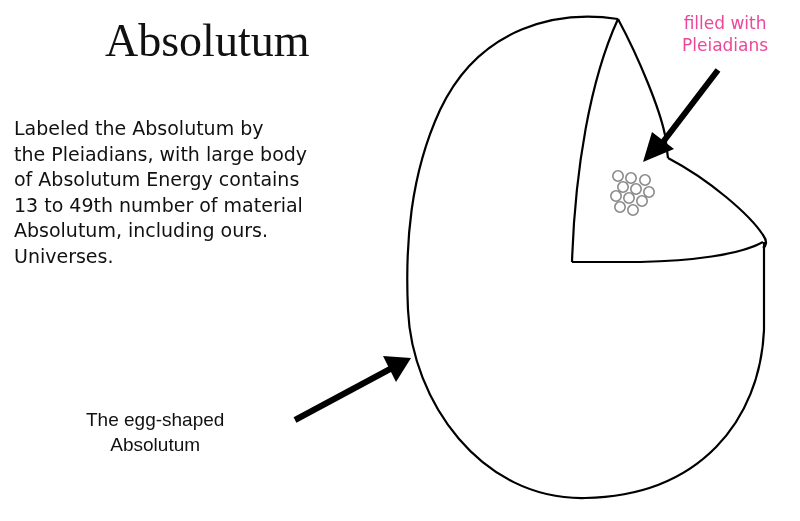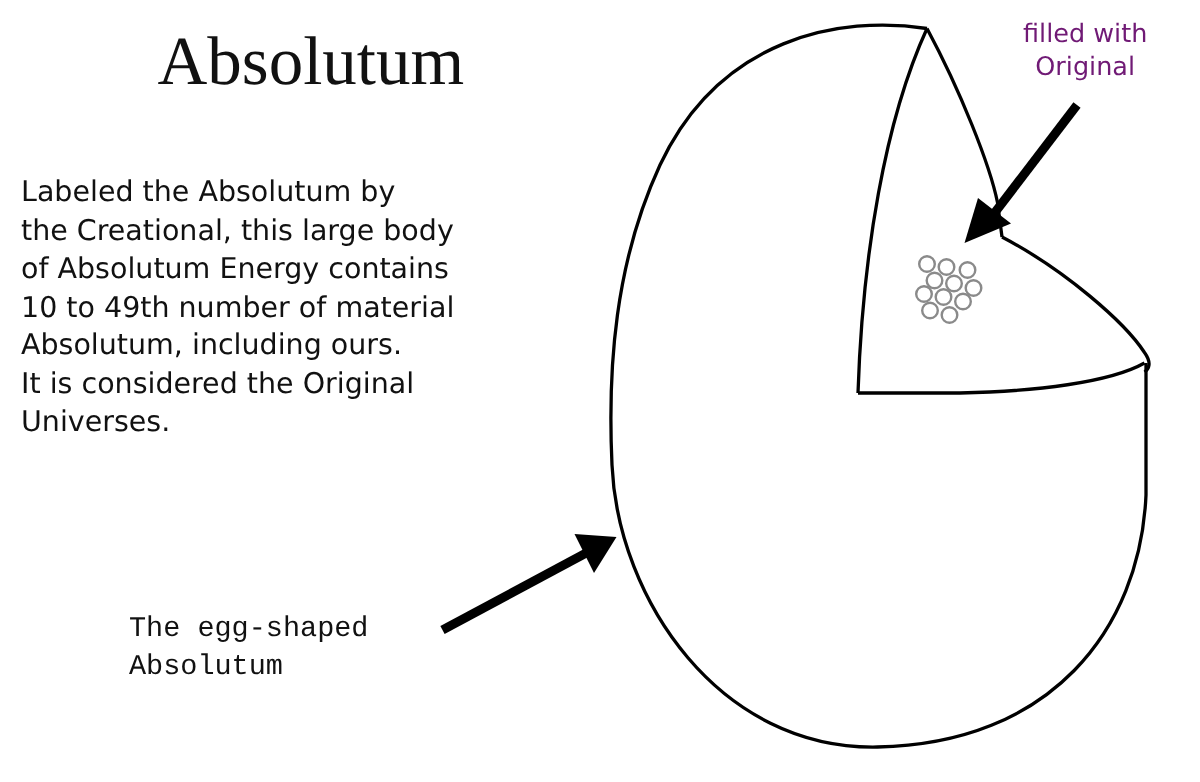--- a/index.html
+++ b/index.html
@@ -11,49 +11,48 @@
   }
   .desc {
     position: absolute; left: 14px; top: 116px; width: 400px;
     font-family: "DejaVu Sans", sans-serif; font-size: 19px;
     line-height: 25.5px; color: #111;
   }
   .desc .line { display: block; white-space: nowrap; }
   .label-universes {
     position: absolute; left: 682px; top: 12px; text-align: center;
     font-family: "DejaVu Sans", sans-serif; font-size: 17px;
-    line-height: 22px; color: #701a75;
+    line-height: 22px; color: #ec4899;
   }
   .label-universes .line { display: block; white-space: nowrap; }
   .label-egg {
     position: absolute; left: 86px; top: 407px;
-    font-family: Liberation Mono, monospace; font-size: 19px;
-    line-height: 25px; color: #111;
+    font-family: Liberation Sans, sans-serif; font-size: 19px;
+    line-height: 25px; color: #111; text-align: center;
   }
   .label-egg .line { display: block; white-space: nowrap; }
   svg.diagram { position: absolute; left: 0; top: 0; }
 </style>
 </head>
 <body>
 
 <div class="title">Absolutum</div>
 
 <div class="desc">
   <span class="line">Labeled the Absolutum by</span>
-  <span class="line">the Creational, this large body</span>
+  <span class="line">the Pleiadians, with large body</span>
   <span class="line">of Absolutum Energy contains</span>
-  <span class="line">10 to 49th number of material</span>
+  <span class="line">13 to 49th number of material</span>
   <span class="line">Absolutum, including ours.</span>
-  <span class="line">It is considered the Original</span>
   <span class="line">Universes.</span>
 </div>
 
 <div class="label-universes">
   <span class="line">filled with</span>
-  <span class="line">Original</span>
+  <span class="line">Pleiadians</span>
 </div>
 
 <div class="label-egg">
   <span class="line">The egg-shaped</span>
   <span class="line">Absolutum</span>
 </div>
 
 <svg class="diagram" width="800" height="521" viewBox="0 0 800 521">
 
   <path d="M 618 19

